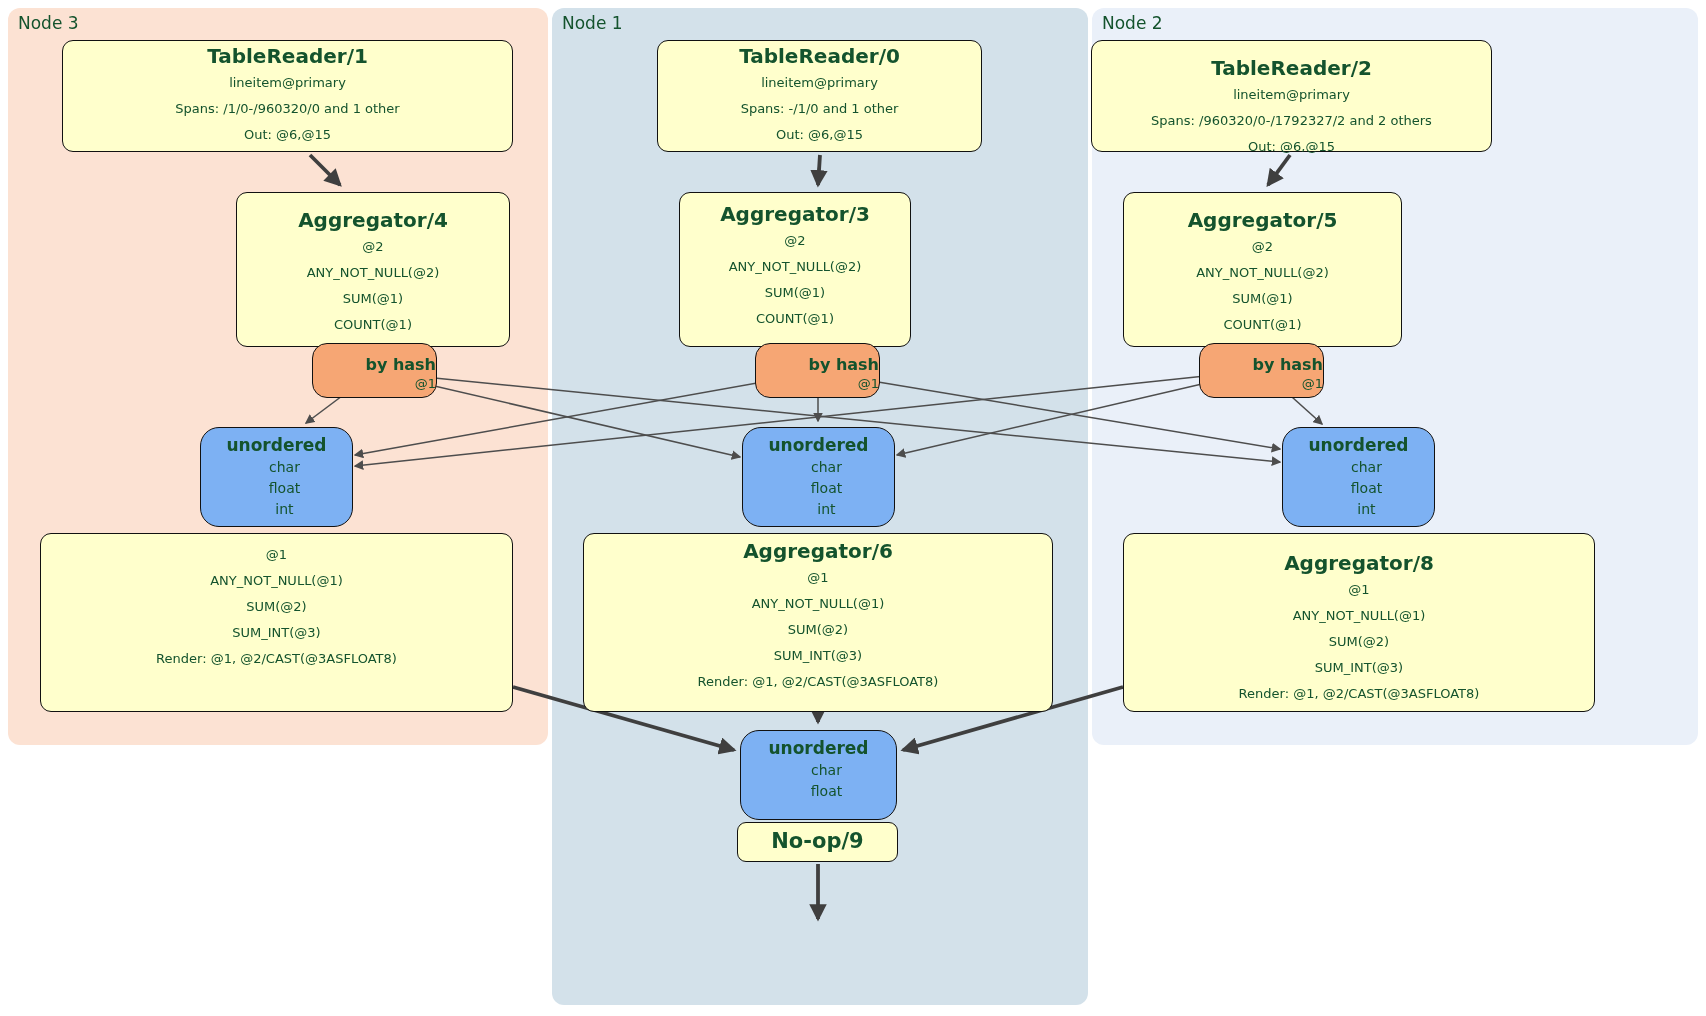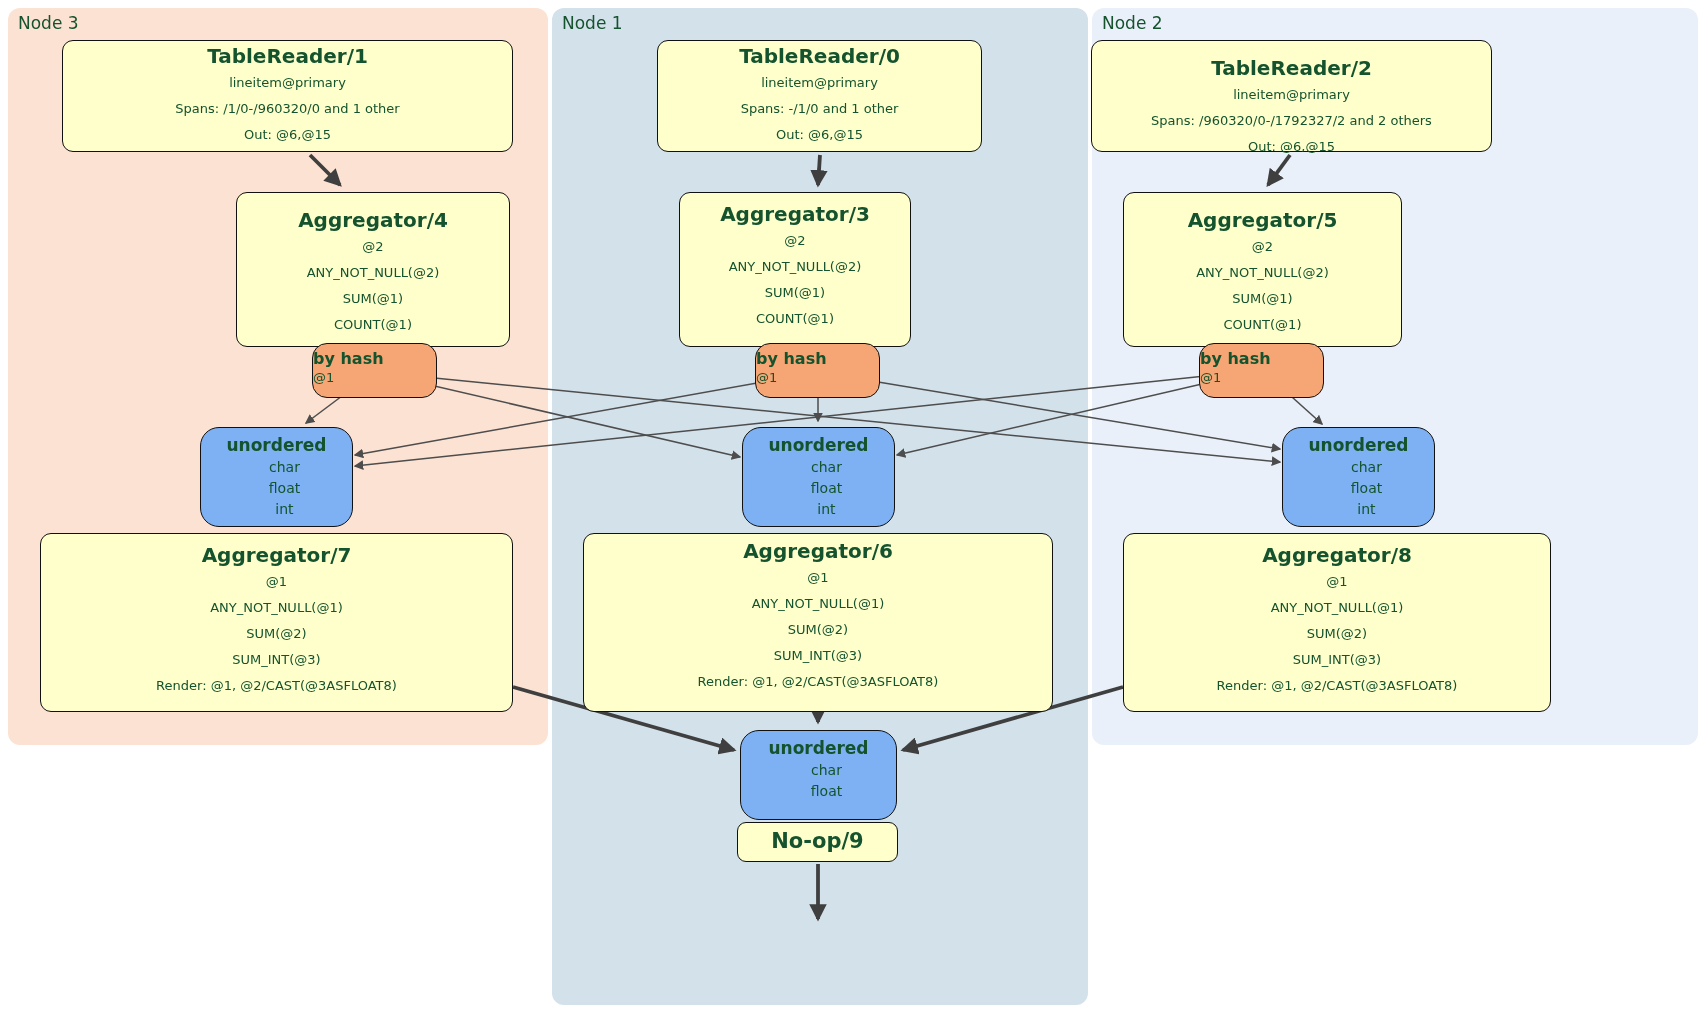--- a/index.html
+++ b/index.html
@@ -22,24 +22,24 @@
   .pos-tr-l{left:62px;top:40px;width:451px;height:112px;padding-top:2px;}
   .pos-tr-c{left:657px;top:40px;width:325px;height:112px;padding-top:2px;}
   .pos-tr-r{left:1091px;top:40px;width:401px;height:112px;padding-top:14px;}
 
   .pos-agt-l{left:236px;top:192px;width:274px;height:155px;padding-top:14px;}
   .pos-agt-c{left:679px;top:192px;width:232px;height:155px;padding-top:8px;}
   .pos-agt-r{left:1123px;top:192px;width:279px;height:155px;padding-top:14px;}
 
   .pos-agb-l{left:40px;top:533px;width:473px;height:179px;padding-top:8px;}
   .pos-agb-c{left:583px;top:533px;width:470px;height:179px;padding-top:4px;}
-  .pos-agb-r{left:1123px;top:533px;width:428px;height:179px;padding-top:8px;}
+  .pos-agb-r{left:1123px;top:533px;width:472px;height:179px;padding-top:16px;}
 
   .router{position:absolute;width:125px;height:55px;background:#f6a674;border:1.6px solid #111;
-          border-radius:15px;text-align:left;box-sizing:border-box;padding-top:5px;}
+          border-radius:15px;text-align:right;box-sizing:border-box;padding-top:11px;}
   .rt{font-weight:bold;font-size:16px;line-height:20px;}
   .rd{font-size:13px;line-height:18px;}
   .pos-bh-l{left:312px;top:343px;}
   .pos-bh-c{left:755px;top:343px;}
   .pos-bh-r{left:1199px;top:343px;}
 
   .sync{position:absolute;background:#7db1f3;border:1.6px solid #111;border-radius:19px;
         text-align:center;box-sizing:border-box;}
   .st{font-weight:bold;font-size:17px;line-height:24px;}
   .sl{font-size:14px;line-height:21px;padding-left:16px;}
@@ -117,21 +117,20 @@
     <div class="rt">by hash</div>
     <div class="rd">@1</div>
   </div>
   <div class="sync pos-un-l">
     <div class="st">unordered</div>
     <div class="sl">char</div>
     <div class="sl">float</div>
     <div class="sl">int</div>
   </div>
   <div class="box pos-agb-l">
-    <div class="bt">Aggregator/7</div>
     <div class="bl">@1</div>
     <div class="bl">ANY_NOT_NULL(@1)</div>
     <div class="bl">SUM(@2)</div>
     <div class="bl">SUM_INT(@3)</div>
     <div class="bl">Render: @1, @2/CAST(@3ASFLOAT8)</div>
   </div>
 
   <div class="box pos-tr-c">
     <div class="bt">TableReader/0</div>
     <div class="bl">lineitem@primary</div>

